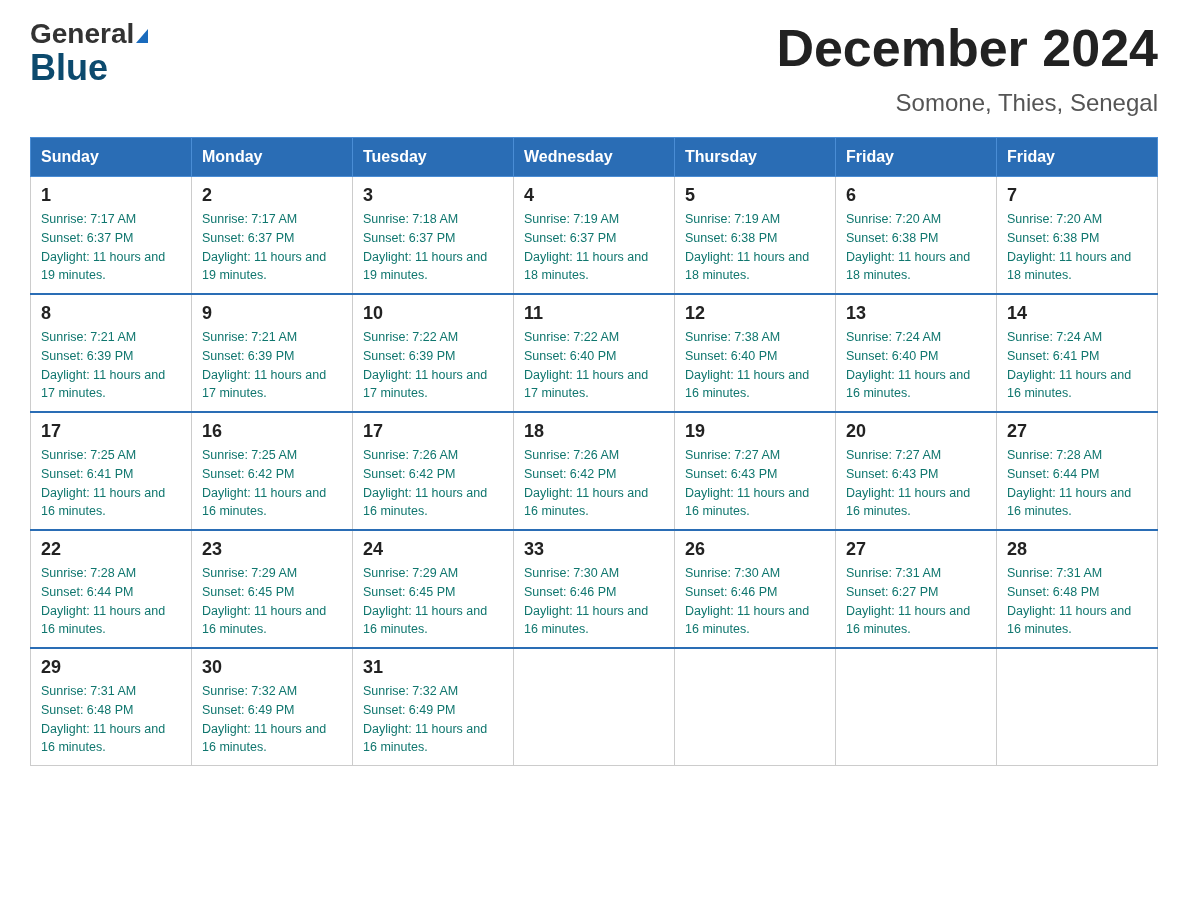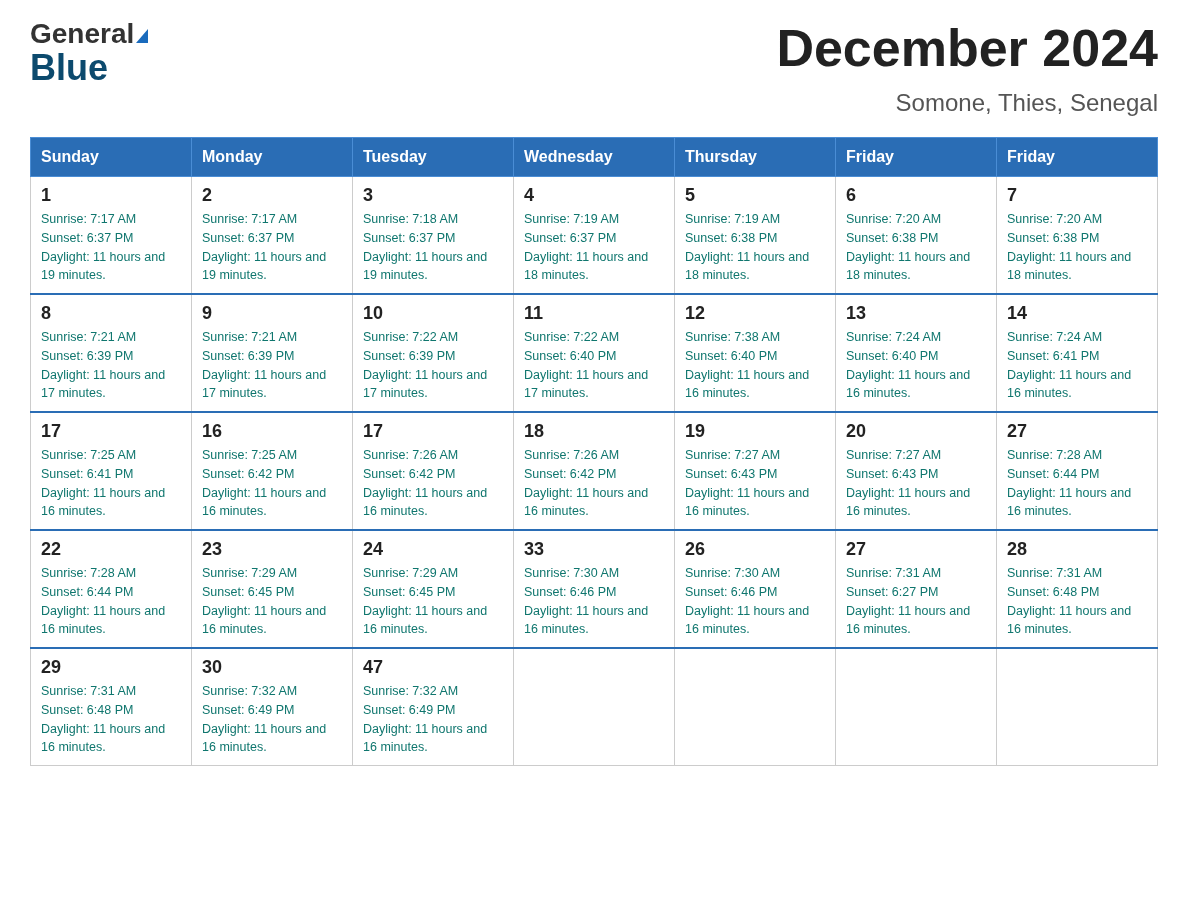--- a/index.html
+++ b/index.html
@@ -370,21 +370,21 @@
       </td>
         <td>
         <span class="day-number">30</span>
         <div class="day-info">
           <span>Sunrise: 7:32 AM</span><br>
           <span>Sunset: 6:49 PM</span><br>
           <span>Daylight: 11 hours and 16 minutes.</span>
         </div>
       </td>
         <td>
-        <span class="day-number">47</span>
+        <span class="day-number">31</span>
         <div class="day-info">
           <span>Sunrise: 7:32 AM</span><br>
           <span>Sunset: 6:49 PM</span><br>
           <span>Daylight: 11 hours and 16 minutes.</span>
         </div>
       </td>
         <td class="empty-cell"></td>
         <td class="empty-cell"></td>
         <td class="empty-cell"></td>
         <td class="empty-cell"></td>

